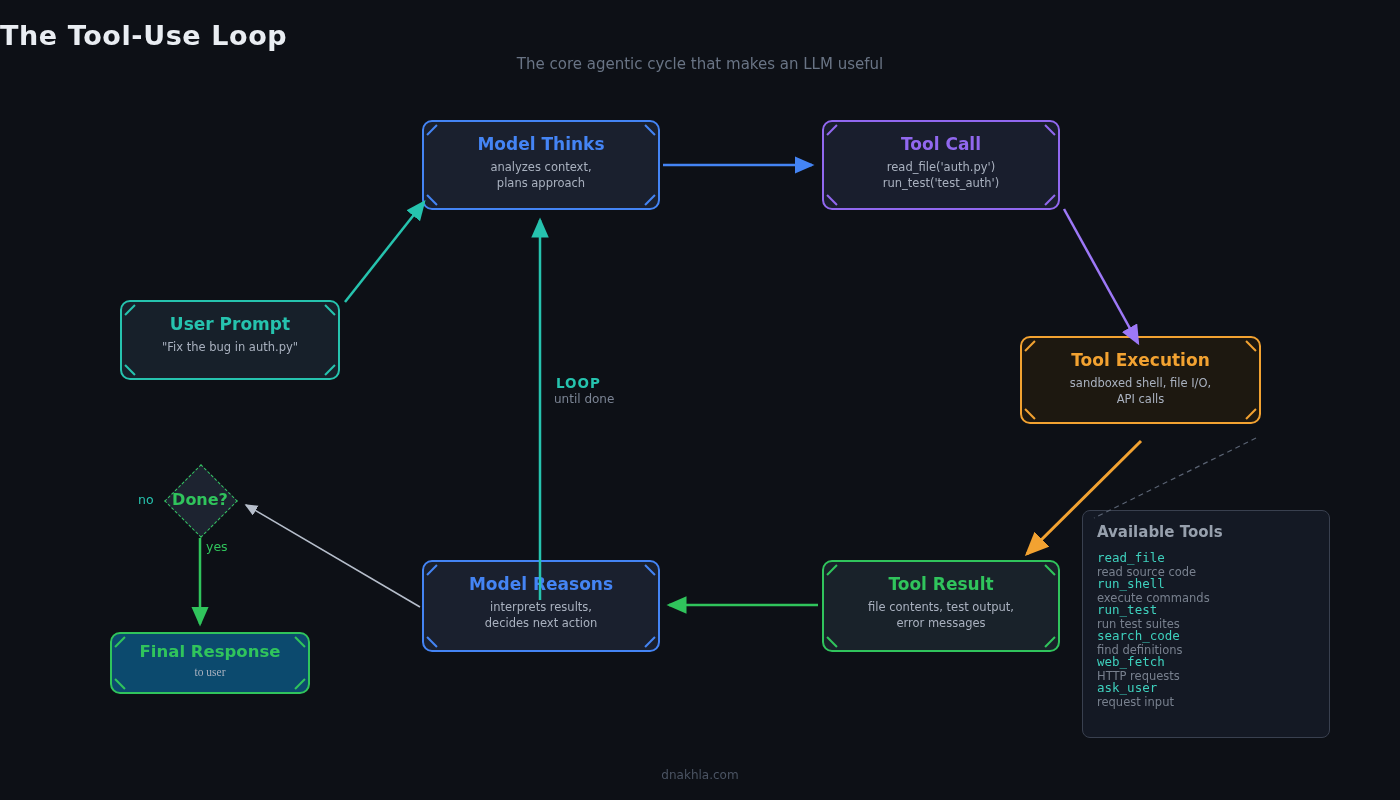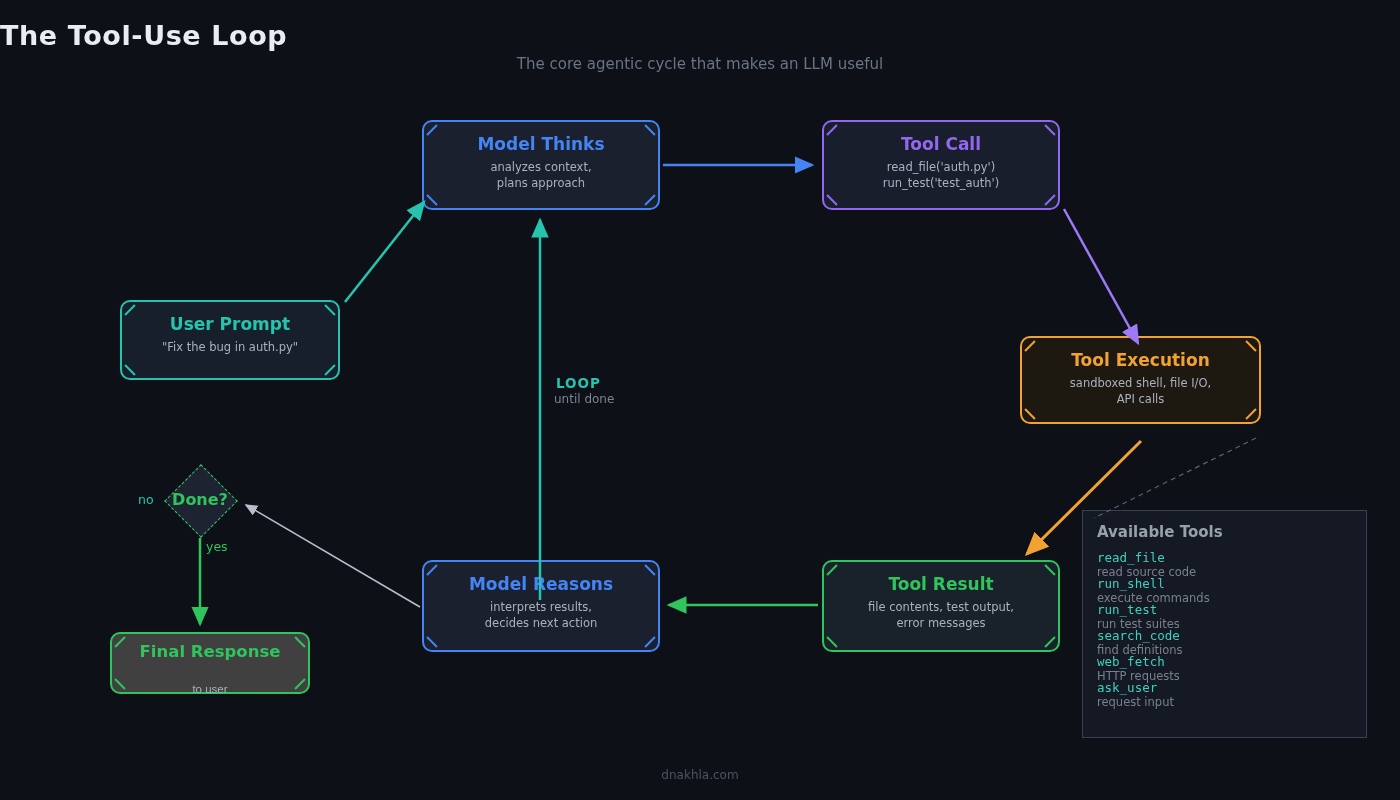--- a/index.html
+++ b/index.html
@@ -14,21 +14,21 @@
 
   .node{position:absolute;border:2px solid currentColor;border-radius:10px;
         text-align:center;box-sizing:border-box;}
   .node-title{font-weight:bold;font-size:17px;color:currentColor;margin-top:12px;text-align:center;}
   .node-body{color:#a9b1bf;font-size:11.5px;line-height:16px;margin-top:5px;}
   .blue{color:#4484f4;background:#1a202e;}
   .purple{color:#9168ef;background:#191e2d;}
   .tealbox{color:#26c3ae;background:#17202a;}
   .orangebox{color:#f2a231;background:#1d1810;}
   .greenbox{color:#30c45c;background:#19222a;}
-  .greenbox2{color:#30c45c;background:#404040;}
+  .greenbox2{color:#30c45c;background:#0c4a6e;}
 
   
   .cr{position:absolute;width:14px;height:2px;background:currentColor;}
   .cr.tl{left:1px;top:7px;transform:rotate(-45deg);}
   .cr.tr{right:1px;top:7px;transform:rotate(45deg);}
   .cr.bl{left:1px;bottom:7px;transform:rotate(45deg);}
   .cr.br{right:1px;bottom:7px;transform:rotate(-45deg);}
 
   
   .diamond{position:absolute;left:175px;top:475px;width:50px;height:50px;
@@ -36,22 +36,22 @@
   .diamond-label{position:absolute;left:150px;top:490px;width:100px;text-align:center;
                  color:#30c45c;font-weight:bold;font-size:16px;}
 
   .lbl-loop{position:absolute;left:556px;top:375px;color:#26c3ae;font-weight:bold;
             font-size:13.5px;letter-spacing:1px;text-align:center;}
   .lbl-loop-sub{position:absolute;left:554px;top:392px;color:#7b8494;font-size:12px;}
   .lbl-no{position:absolute;left:138px;top:492px;color:#26c3ae;font-size:12.5px;}
   .lbl-yes{position:absolute;left:206px;top:539px;color:#30c45c;font-size:12.5px;}
 
   
-  .panel{position:absolute;left:1082px;top:510px;width:285px;height:228px;
-         background:#141924;border:1px solid #39404f;border-radius:0;box-sizing:border-box;
+  .panel{position:absolute;left:1082px;top:510px;width:248px;height:228px;
+         background:#141924;border:1px solid #39404f;border-radius:8px;box-sizing:border-box;
          padding:12px 0 0 14px;}
   .panel-title{color:#97a0ad;font-weight:bold;font-size:15px;margin-bottom:9px;}
   .tool-row{display:flex;align-items:baseline;height:26px;flex-direction:column;}
   .tool-name{width:104px;color:#3ed0bd;font-family:"DejaVu Sans Mono", monospace;font-size:12.5px;}
   .tool-desc{color:#78808e;font-size:11.5px;}
 
   svg.arrows{position:absolute;left:0;top:0;z-index:5;pointer-events:none;}
 </style>
 </head>
 <body>
@@ -134,21 +134,21 @@
       <div>error messages</div>
     </div>
   </div>
 
   <div class="node greenbox2" style="left:110px;top:632px;width:200px;height:62px">
     <span class="cr tl"></span>
     <span class="cr tr"></span>
     <span class="cr bl"></span>
     <span class="cr br"></span>
     <div class="node-title" style="margin-top:8px;font-size:16.5px">Final Response</div>
-    <div class="node-body" style="margin-top:20px;font-family:Liberation Sans, sans-serif">
+    <div class="node-body" style="margin-top:3px;font-family:Liberation Serif, serif">
       <div>to user</div>
     </div>
   </div>
 
   <div class="lbl-loop">LOOP</div>
   <div class="lbl-loop-sub">until done</div>
   <div class="lbl-no">no</div>
   <div class="lbl-yes">yes</div>
 
   <div class="panel">

